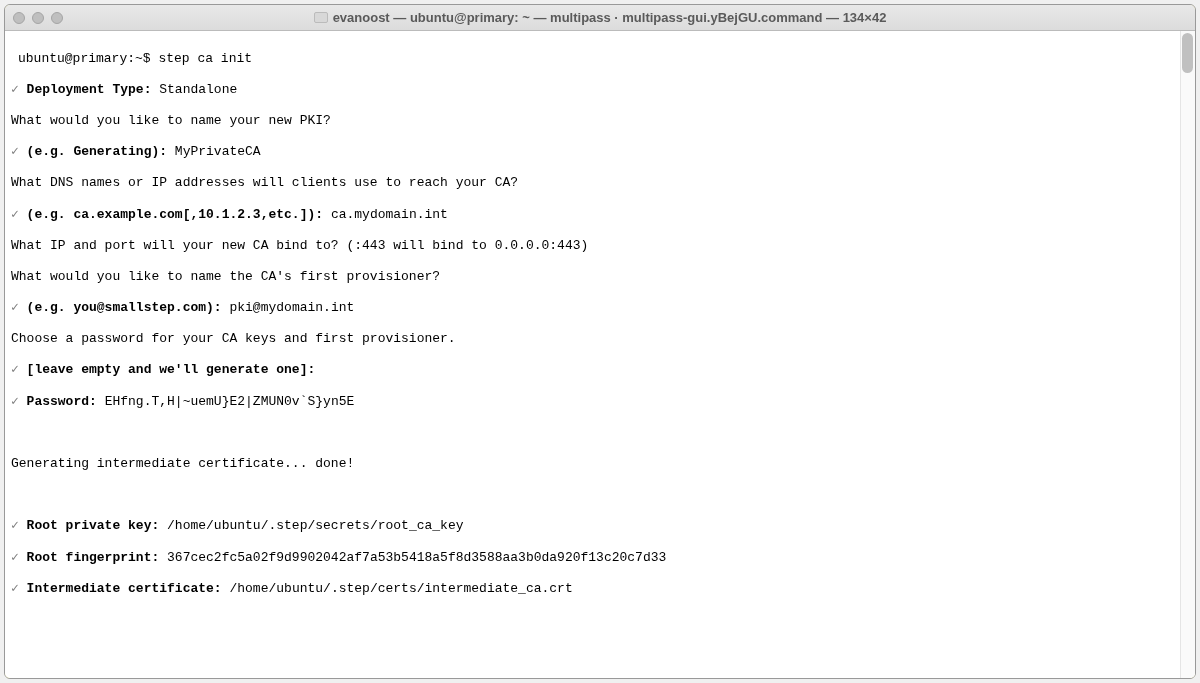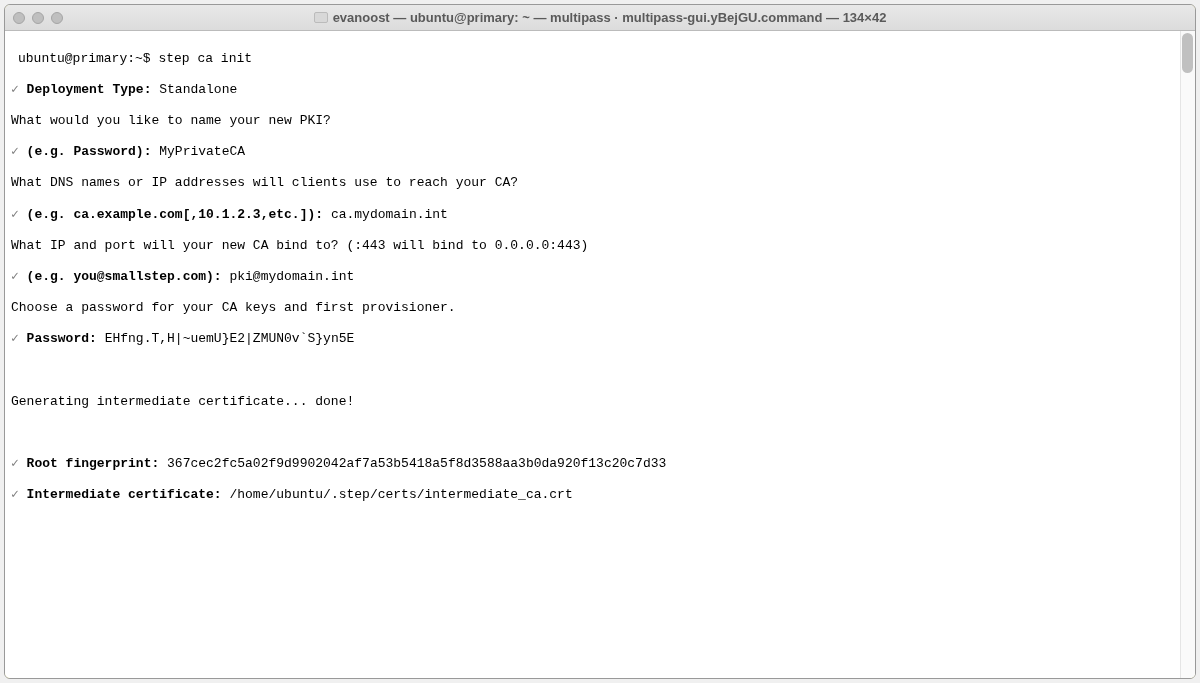--- a/index.html
+++ b/index.html
@@ -112,30 +112,33 @@
     <div class="title-center">
       <span class="folder-icon"></span>
       <span>evanoost — ubuntu@primary: ~ — multipass · multipass-gui.yBejGU.command — 134×42</span>
     </div>
   </div>
 
   <div class="term-body">
 <span class="line"><span class="b prompt">ubuntu@primary:~$</span> <span>step ca init</span></span>
 <span class="line"><span class="check">✓</span> <span class="b">Deployment Type:</span> <span>Standalone</span></span>
 <span class="line">What would you like to name your new PKI?</span>
-<span class="line"><span class="check">✓</span> <span class="b">(e.g. Password):</span> <span>MyPrivateCA</span></span>
+<span class="line"><span class="check">✓</span> <span class="b">(e.g. Generating):</span> <span>MyPrivateCA</span></span>
 <span class="line">What DNS names or IP addresses will clients use to reach your CA?</span>
 <span class="line"><span class="check">✓</span> <span class="b">(e.g. ca.example.com[,10.1.2.3,etc.]):</span> <span>ca.mydomain.int</span></span>
 <span class="line">What IP and port will your new CA bind to? (:443 will bind to 0.0.0.0:443)</span>
+<span class="line">What would you like to name the CA's first provisioner?</span>
 <span class="line"><span class="check">✓</span> <span class="b">(e.g. you@smallstep.com):</span> <span>pki@mydomain.int</span></span>
 <span class="line">Choose a password for your CA keys and first provisioner.</span>
+<span class="line"><span class="check">✓</span> <span class="b">[leave empty and we'll generate one]:</span></span>
 <span class="line"><span class="check">✓</span> <span class="b">Password:</span> <span>EHfng.T,H|~uemU}E2|ZMUN0v`S}yn5E</span></span>
 <span class="line"> </span>
 <span class="line">Generating intermediate certificate... done!</span>
 <span class="line"> </span>
+<span class="line"><span class="check">✓</span> <span class="b">Root private key:</span> <span>/home/ubuntu/.step/secrets/root_ca_key</span></span>
 <span class="line"><span class="check">✓</span> <span class="b">Root fingerprint:</span> <span>367cec2fc5a02f9d9902042af7a53b5418a5f8d3588aa3b0da920f13c20c7d33</span></span>
 <span class="line"><span class="check">✓</span> <span class="b">Intermediate certificate:</span> <span>/home/ubuntu/.step/certs/intermediate_ca.crt</span></span>
 
 
 
 
 
 
 
 

